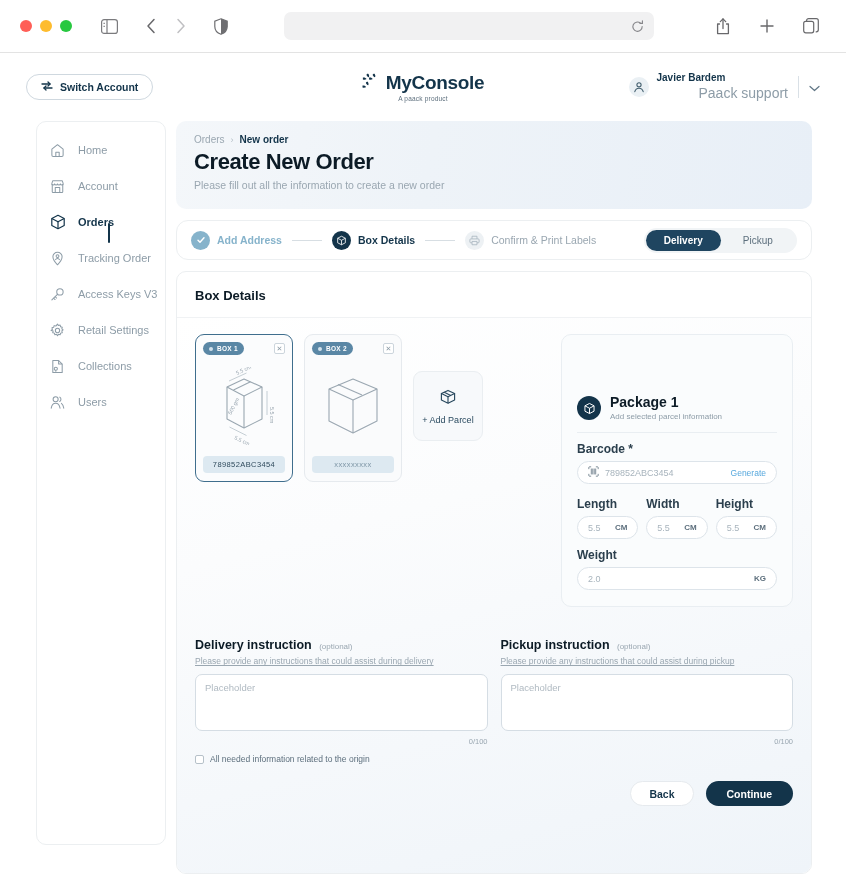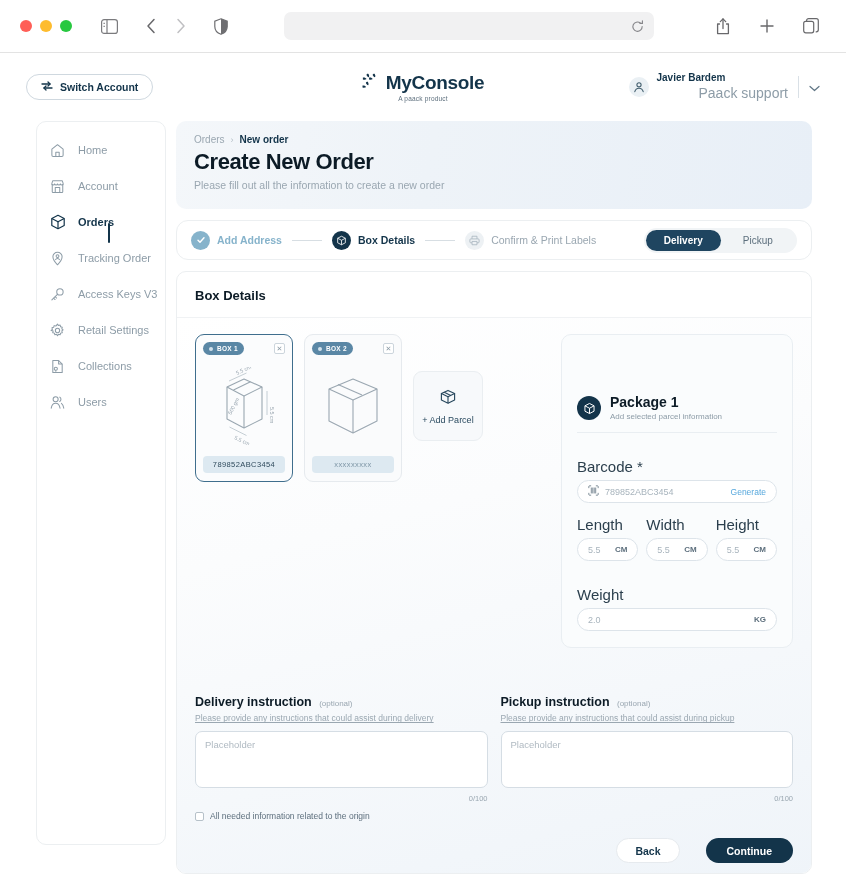--- a/index.html
+++ b/index.html
@@ -255,38 +255,38 @@
     padding: 14px 15px 16px 15px;
   }
   .pkg-head { display: flex; align-items: center; gap: 9px; padding-bottom: 11px; border-bottom: 1px solid #e9eef2; margin-top: 46px; }
   .pkg-icon {
     width: 24px; height: 24px; border-radius: 50%;
     background: #13344a; color: #fff;
     display: flex; align-items: center; justify-content: center; flex: 0 0 24px;
   }
   .pkg-title { font-size: 14px; font-weight: bold; color: #0c1b26; line-height: 1.1; }
   .pkg-sub { font-size: 8px; color: #8d9ca7; margin-top: 2px; }
-  .field-label { font-size: 15px; font-weight: normal; color: #2b3f4d; margin: 25px 0 5px; }
+  .field-label { font-size: 12px; font-weight: bold; color: #2b3f4d; margin: 9px 0 5px; }
   .input-pill {
     height: 23px; border-radius: 13px;
     border: 1px solid #dde4ea; background: #ffffff;
     display: flex; align-items: center;
     padding: 0 10px; gap: 6px;
     font-size: 9px;
   }
   .input-ph { color: #a8b4bd; flex: 1; }
   .gen-link { color: #57a8dd; font-size: 8.5px; cursor: pointer; }
   .unit { font-size: 8px; font-weight: bold; color: #5d6f7d; }
   .dims-row { display: flex; gap: 8px; }
   .dim-col { flex: 1; min-width: 0; }
   .dim-col .field-label { margin-top: 0; }
 
   .instructions {
     display: flex; gap: 13px;
-    margin-top: 44px;
+    margin-top: 28px;
   }
   .instr-col { flex: 1; min-width: 0; }
   .instr-title { font-size: 12.5px; font-weight: bold; color: #0c1b26; }
   .instr-opt { font-size: 8px; color: #9aa7b1; font-weight: normal; margin-left: 3px; }
   .instr-desc { font-size: 8.5px; color: #9aa7b1; margin-top: 3px; text-decoration: underline; }
   .instr-area {
     margin-top: 8px;
     height: 57px;
     border: 1px solid #d5dde4; border-radius: 7px;
     background: #ffffff;
@@ -297,21 +297,21 @@
     width: 100%;
     font-family: "Liberation Sans", sans-serif;
   }
   .instr-area::placeholder { color: #b0bac2; }
   .counter { font-size: 7.5px; color: #9aa7b1; text-align: right; margin-top: 2px; }
 
   .checkbox-row { display: flex; align-items: center; gap: 6px; margin-top: 8px; }
   .cbox { width: 9px; height: 9px; border: 1px solid #b6c1c9; border-radius: 2px; background: #fff; cursor: pointer; }
   .cbox-label { font-size: 8.5px; color: #5d6f7d; }
 
-  .actions { display: flex; justify-content: flex-end; gap: 26px; margin-top: 17px; padding-bottom: 18px; }
+  .actions { display: flex; justify-content: flex-end; gap: 12px; margin-top: 17px; padding-bottom: 18px; }
   .btn {
     height: 25px; border-radius: 14px;
     display: flex; align-items: center; justify-content: center;
     font-size: 10.5px; font-weight: bold; cursor: pointer;
     padding: 0 18px;
   }
   .btn-back { background: #ffffff; color: #13344a; border: 1px solid #e6eaee; }
   .btn-continue { background: #13344a; color: #ffffff; padding: 0 21px; }
 </style>
 </head>

